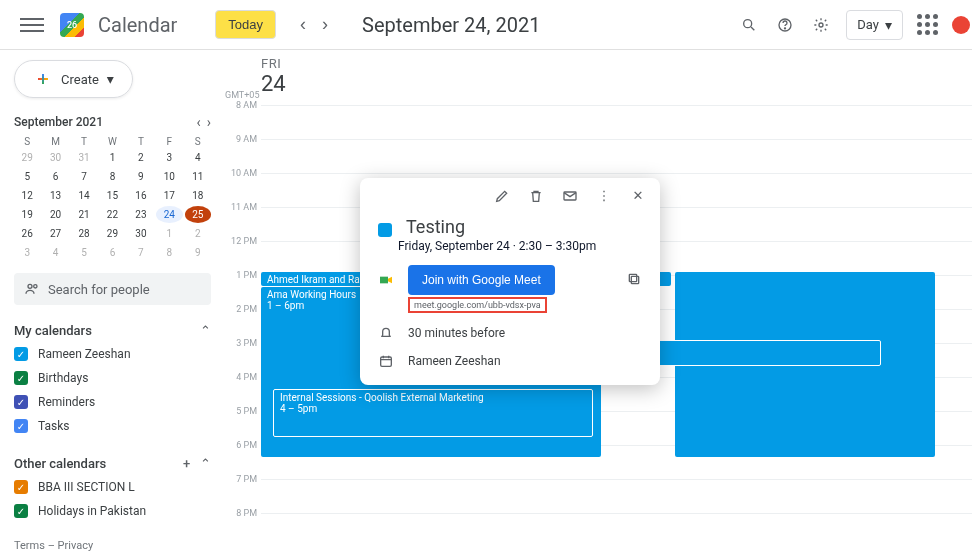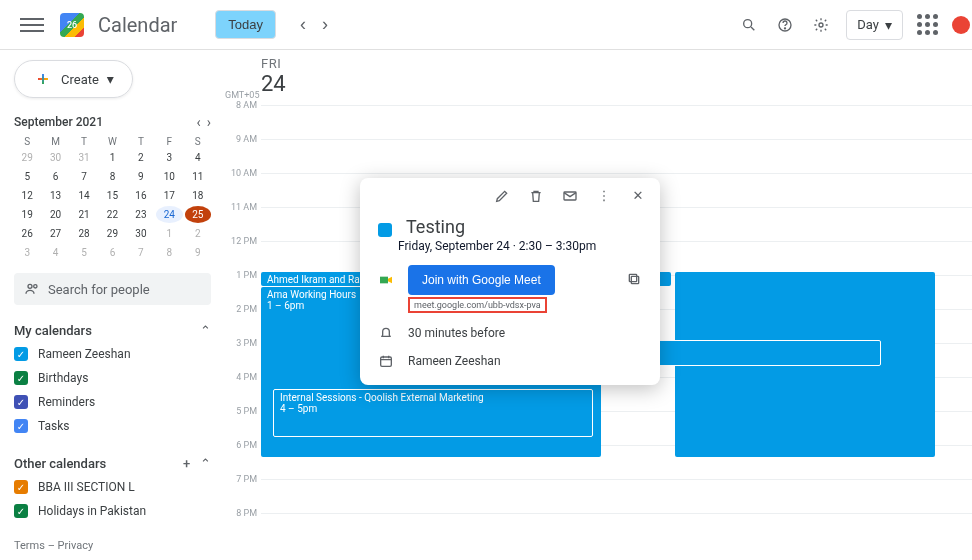--- a/index.html
+++ b/index.html
@@ -2,21 +2,21 @@
 <html><head>
 <meta charset="utf-8">
 <style>
 * { box-sizing: border-box; margin: 0; padding: 0; }
 body { font-family: 'Google Sans', Roboto, Arial, sans-serif; font-size: 13px; color: #3c4043; background: #fff; width: 972px; height: 560px; overflow: hidden; position: relative; }
 .header { height: 50px; display: flex; align-items: center; padding: 0 12px; border-bottom: 1px solid #e0e0e0; gap: 8px; }
 .hamburger { width: 24px; height: 24px; display: flex; flex-direction: column; justify-content: center; gap: 4px; cursor: pointer; padding: 8px; box-sizing: content-box; }
 .hamburger span { height: 2px; background: #5f6368; }
 .logo { width: 24px; height: 24px; background: linear-gradient(135deg, #4285f4 40%, #34a853 40%, #34a853 60%, #fbbc04 60%, #fbbc04 80%, #ea4335 80%); border-radius: 4px; display: flex; align-items: center; justify-content: center; color: #fff; font-size: 9px; font-weight: 500; }
 .app-name { font-size: 20px; color: #5f6368; margin-left: 6px; margin-right: 30px; text-align: right; }
-.today-btn { border: 1px solid #dadce0; border-radius: 4px; padding: 6px 12px; background: #7dd3fc; cursor: pointer; font-size: 13px; color: #3c4043; }
+.today-btn { border: 1px solid #dadce0; border-radius: 4px; padding: 6px 12px; background: #fde047; cursor: pointer; font-size: 13px; color: #3c4043; }
 .nav-arrows { display: flex; gap: 4px; margin: 0 10px; }
 .nav-arrows button { border: none; background: none; font-size: 18px; color: #5f6368; cursor: pointer; padding: 4px 6px; }
 .header-date { font-size: 20px; color: #3c4043; margin-left: 10px; }
 .header-right { margin-left: auto; display: flex; align-items: center; gap: 14px; }
 .header-right .icon-btn { width: 22px; height: 22px; color: #5f6368; cursor: pointer; display: flex; align-items: center; justify-content: center; }
 .view-select { border: 1px solid #dadce0; border-radius: 4px; padding: 6px 10px; display: flex; align-items: center; gap: 6px; cursor: pointer; font-size: 13px; }
 .apps-grid { display: grid; grid-template-columns: repeat(3,5px); grid-template-rows: repeat(3,5px); gap: 3px; cursor: pointer; }
 .apps-grid span { background: #5f6368; border-radius: 50%; }
 .avatar { width: 18px; height: 18px; border-radius: 50%; background: #ea4335; margin-right: -10px; }
 .main { display: flex; height: calc(100% - 50px); }
@@ -79,20 +79,21 @@
       <span></span>
       <span></span>
     </div>
   <div class="logo">26</div>
   <div class="app-name">Calendar</div>
   <button class="today-btn">Today</button>
   <div class="nav-arrows">
     <button>‹</button>
     <button>›</button>
   </div>
+  <div class="header-date">September 24, 2021</div>
   <div class="header-right">
     <div class="icon-btn">
         <svg viewBox="0 0 24 24" fill="none" stroke="currentColor" stroke-width="2">
           <circle cx="10" cy="10" r="6"></circle>
           <line x1="15" y1="15" x2="20" y2="20"></line>
         </svg>
       </div>
     <div class="icon-btn">
         <svg viewBox="0 0 24 24" fill="none" stroke="currentColor" stroke-width="2">
           <circle cx="12" cy="12" r="9"></circle>

